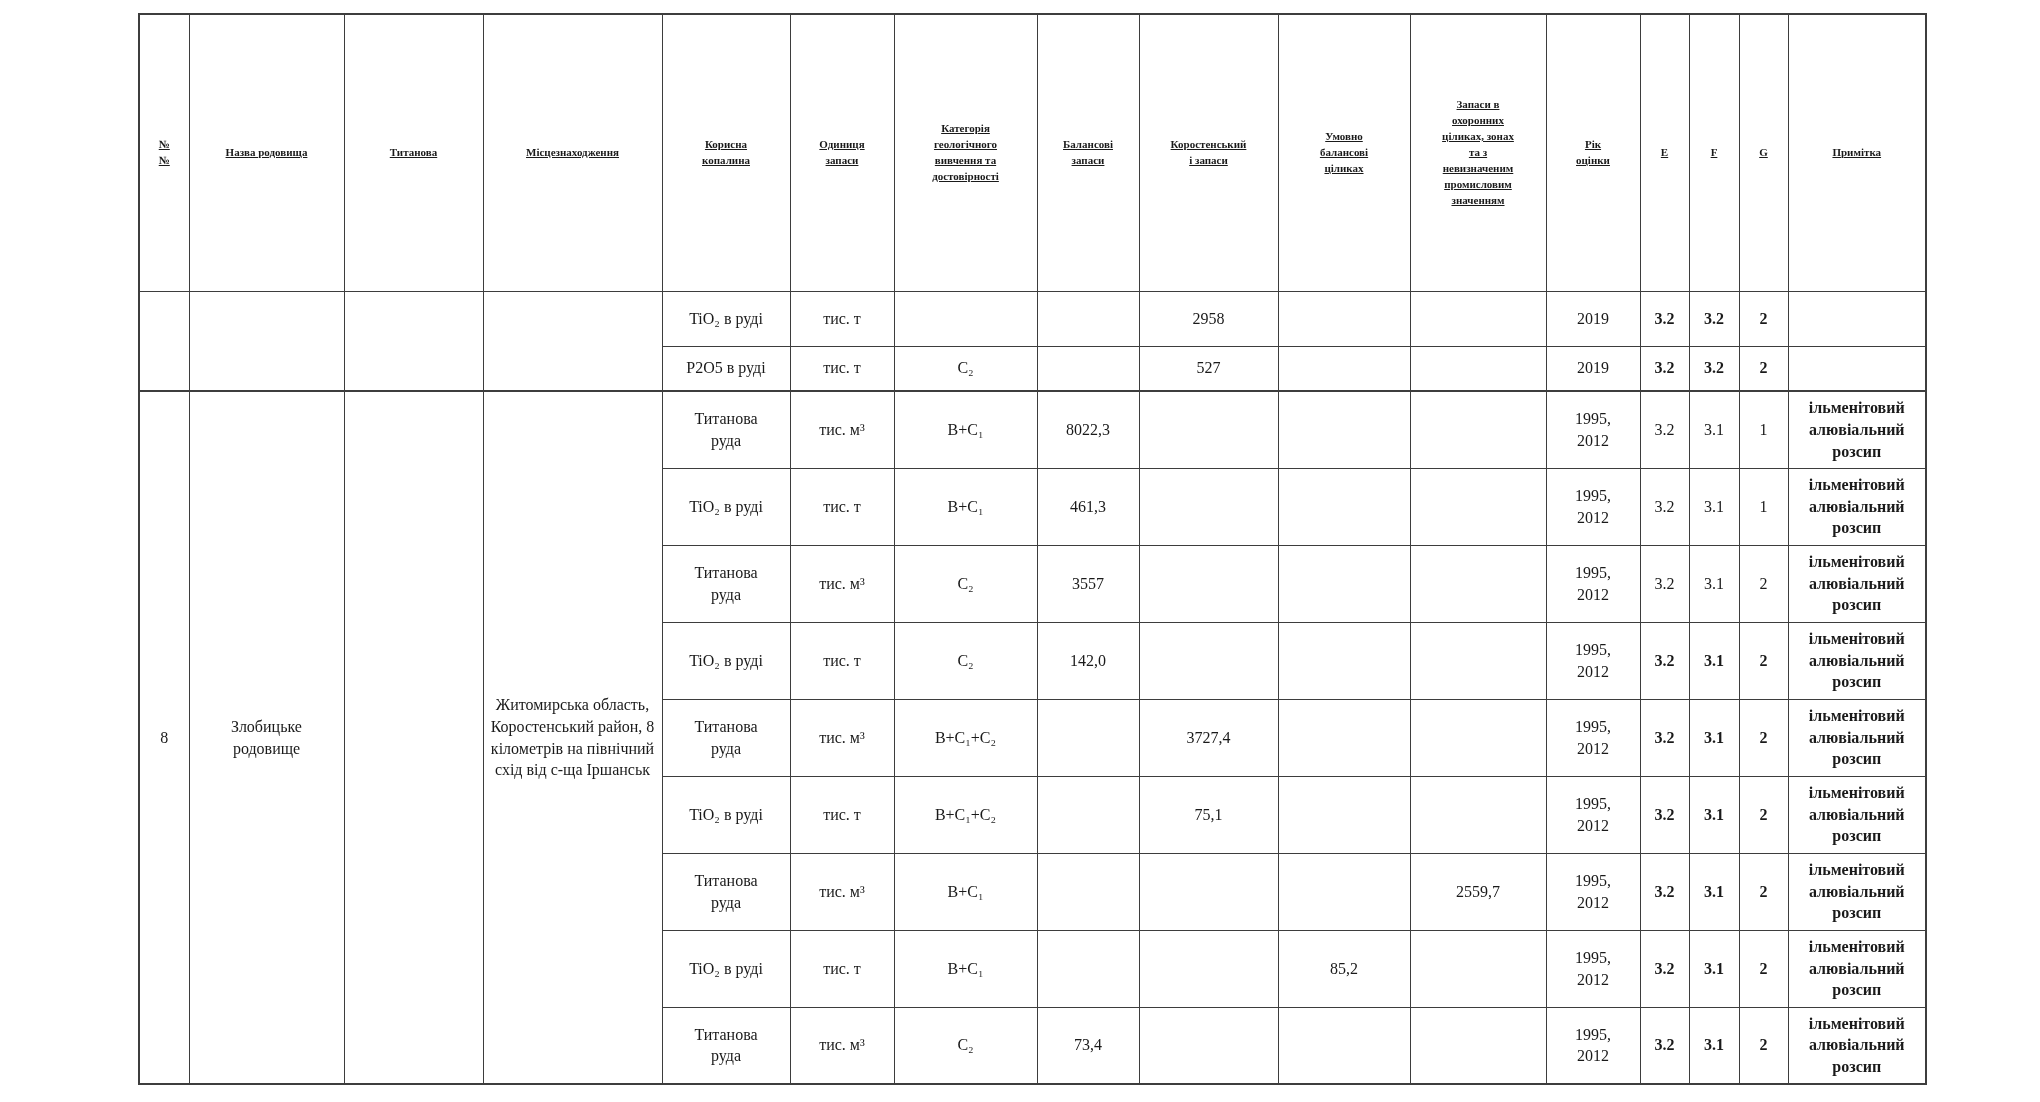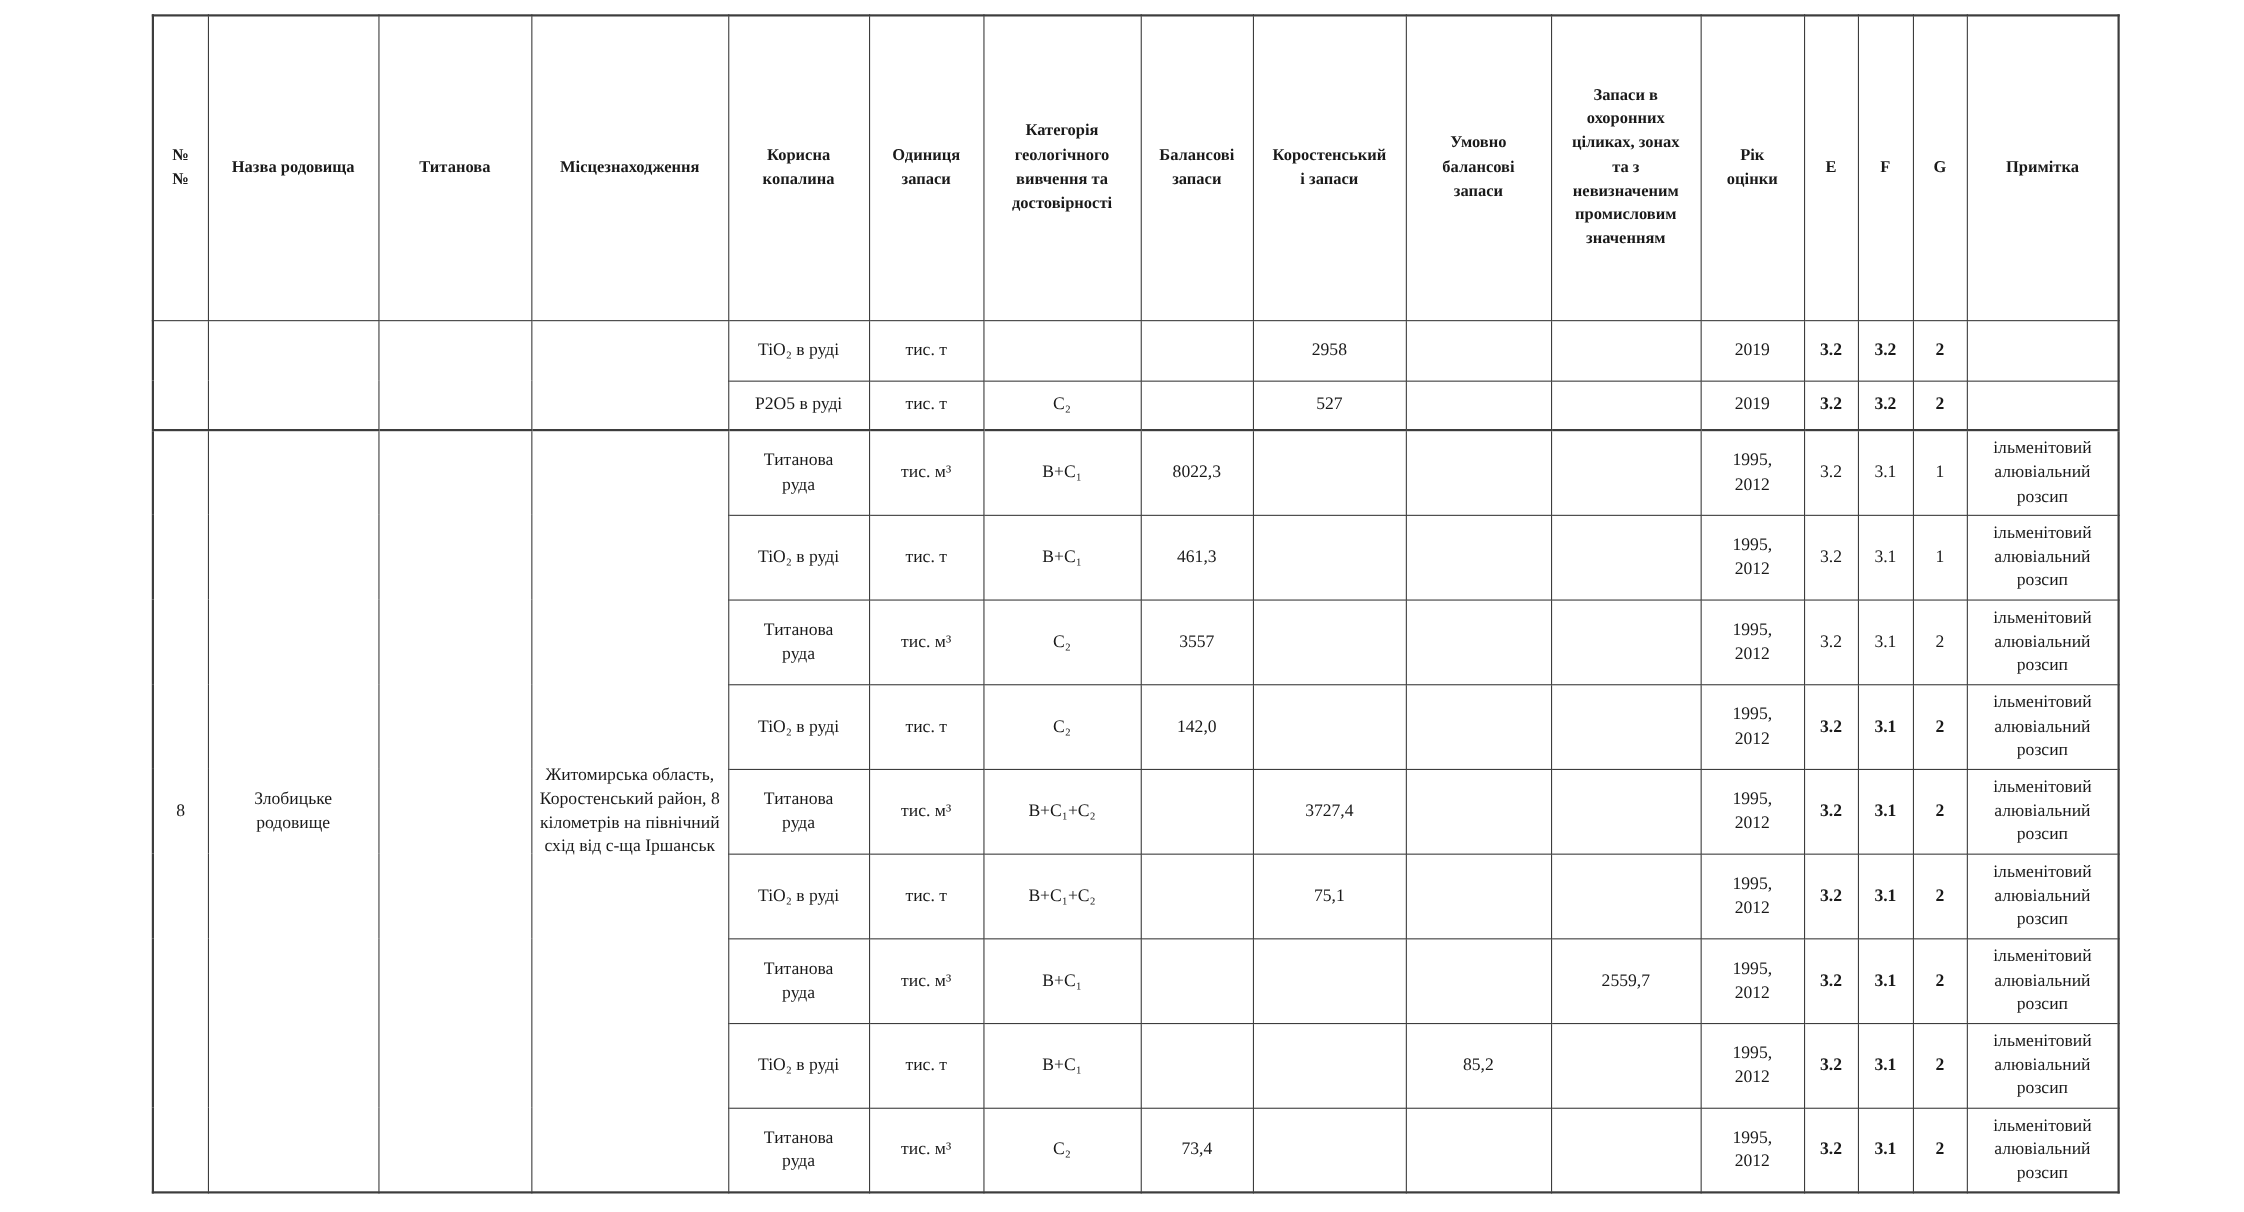--- a/index.html
+++ b/index.html
@@ -27,34 +27,35 @@
   table.reg th, table.reg td {
     border: 1px solid #3d3d3d;
     text-align: center;
     vertical-align: middle;
     white-space: pre-line;
     padding: 2px 4px;
     overflow: hidden;
   }
   table.reg th {
     font-weight: bold;
-    font-size: 15px;
+    font-size: 11px;
     line-height: 1.45;
+    text-decoration: underline;
   }
   table.reg td {
     font-size: 16px;
     line-height: 1.35;
   }
   tr.hdr      { height: 277px; }
   tr.r-prev1  { height: 55px; }
   tr.r-prev2  { height: 45px; margin-top: 48px; }
   tr.r-sub    { height: 77px; }
   tr.sep td   { border-top: 2px solid #3d3d3d; }
   td.b        { font-weight: bold; }
-  td.note-cell { font-size: 15px; }
+  td.note-cell { font-size: 15px; font-weight: bold; }
 </style>
 </head>
 <body>
 
 <div class="sheet">
   <table class="reg">
     <colgroup>
       <col style="width:50px">
         <col style="width:155px">
         <col style="width:139px">
@@ -87,21 +88,21 @@
       <th>Категорія
 геологічного
 вивчення та
 достовірності</th>
       <th>Балансові
 запаси</th>
       <th>Коростенський
 і  запаси</th>
       <th>Умовно
 балансові
-запаси</th>
+ціликах</th>
       <th>Запаси в
 охоронних
 ціликах, зонах
 та з
 невизначеним
 промисловим
 значенням</th>
       <th>Рік
 оцінки</th>
       <th>E</th>

